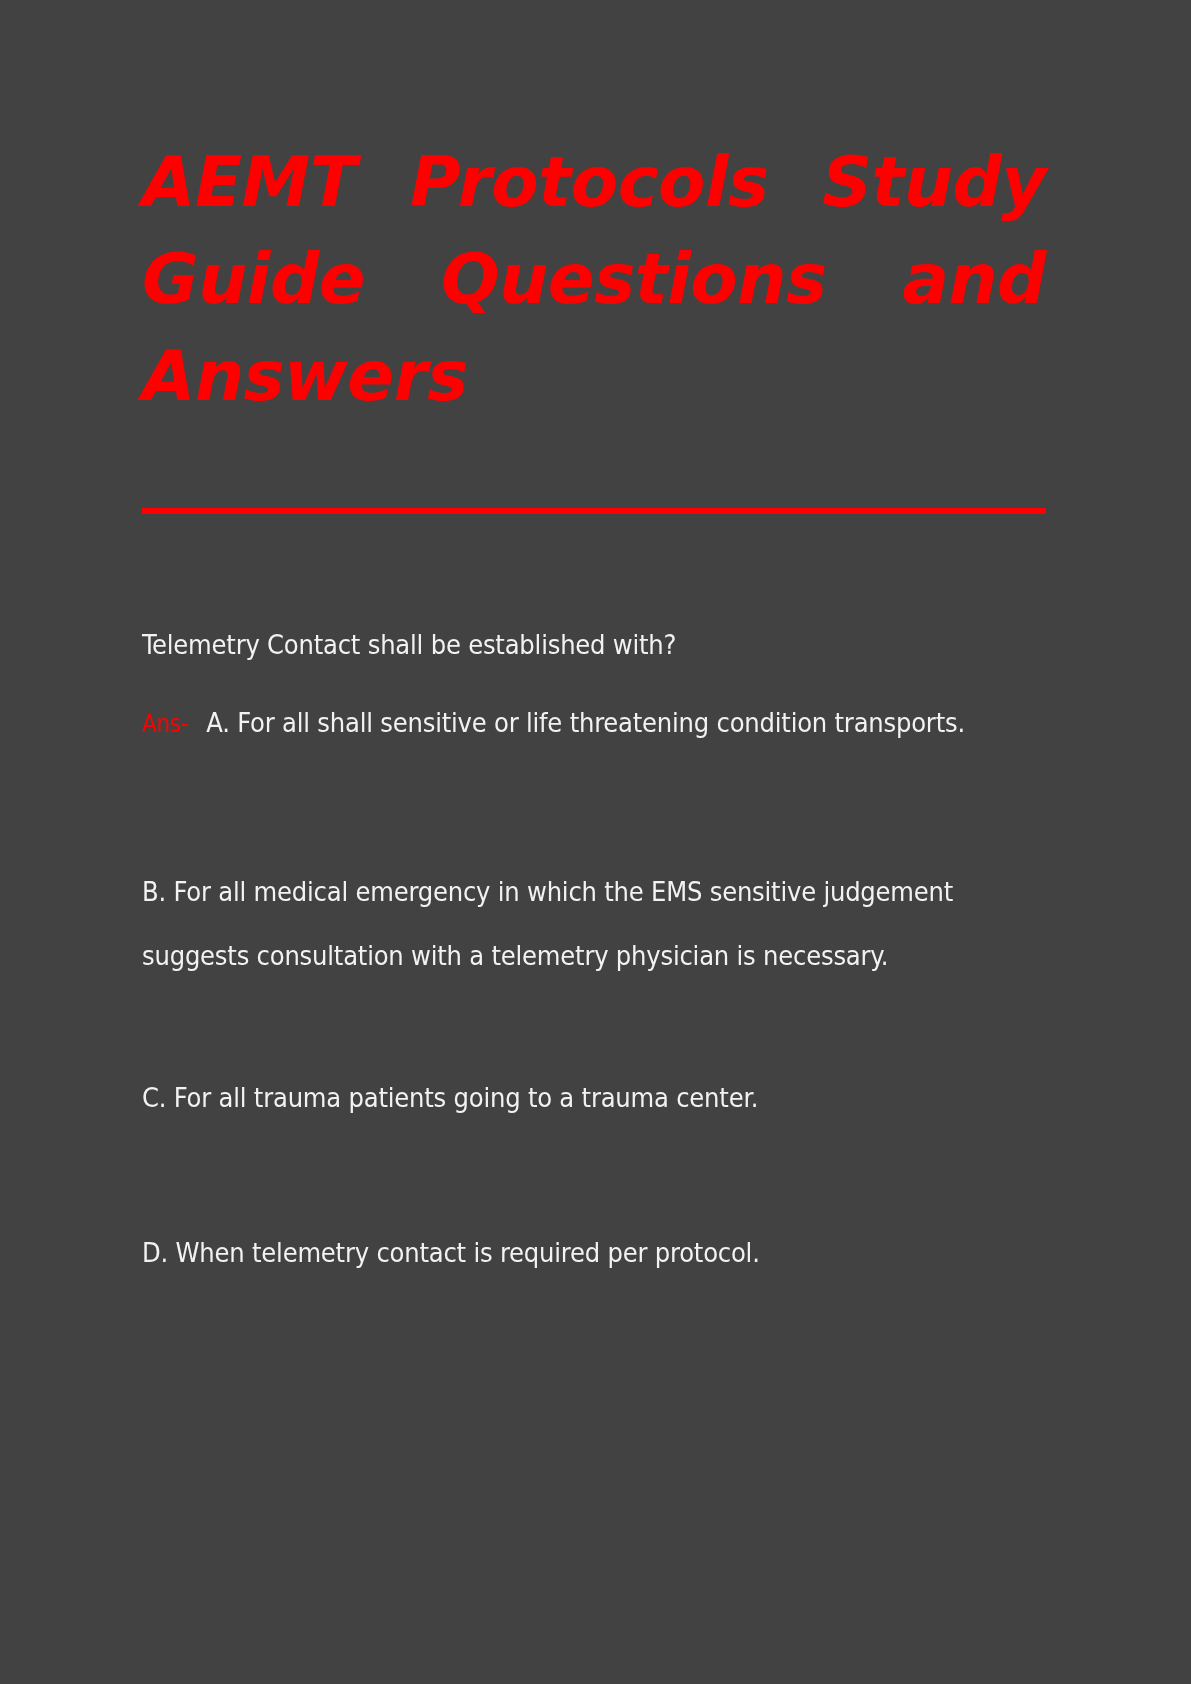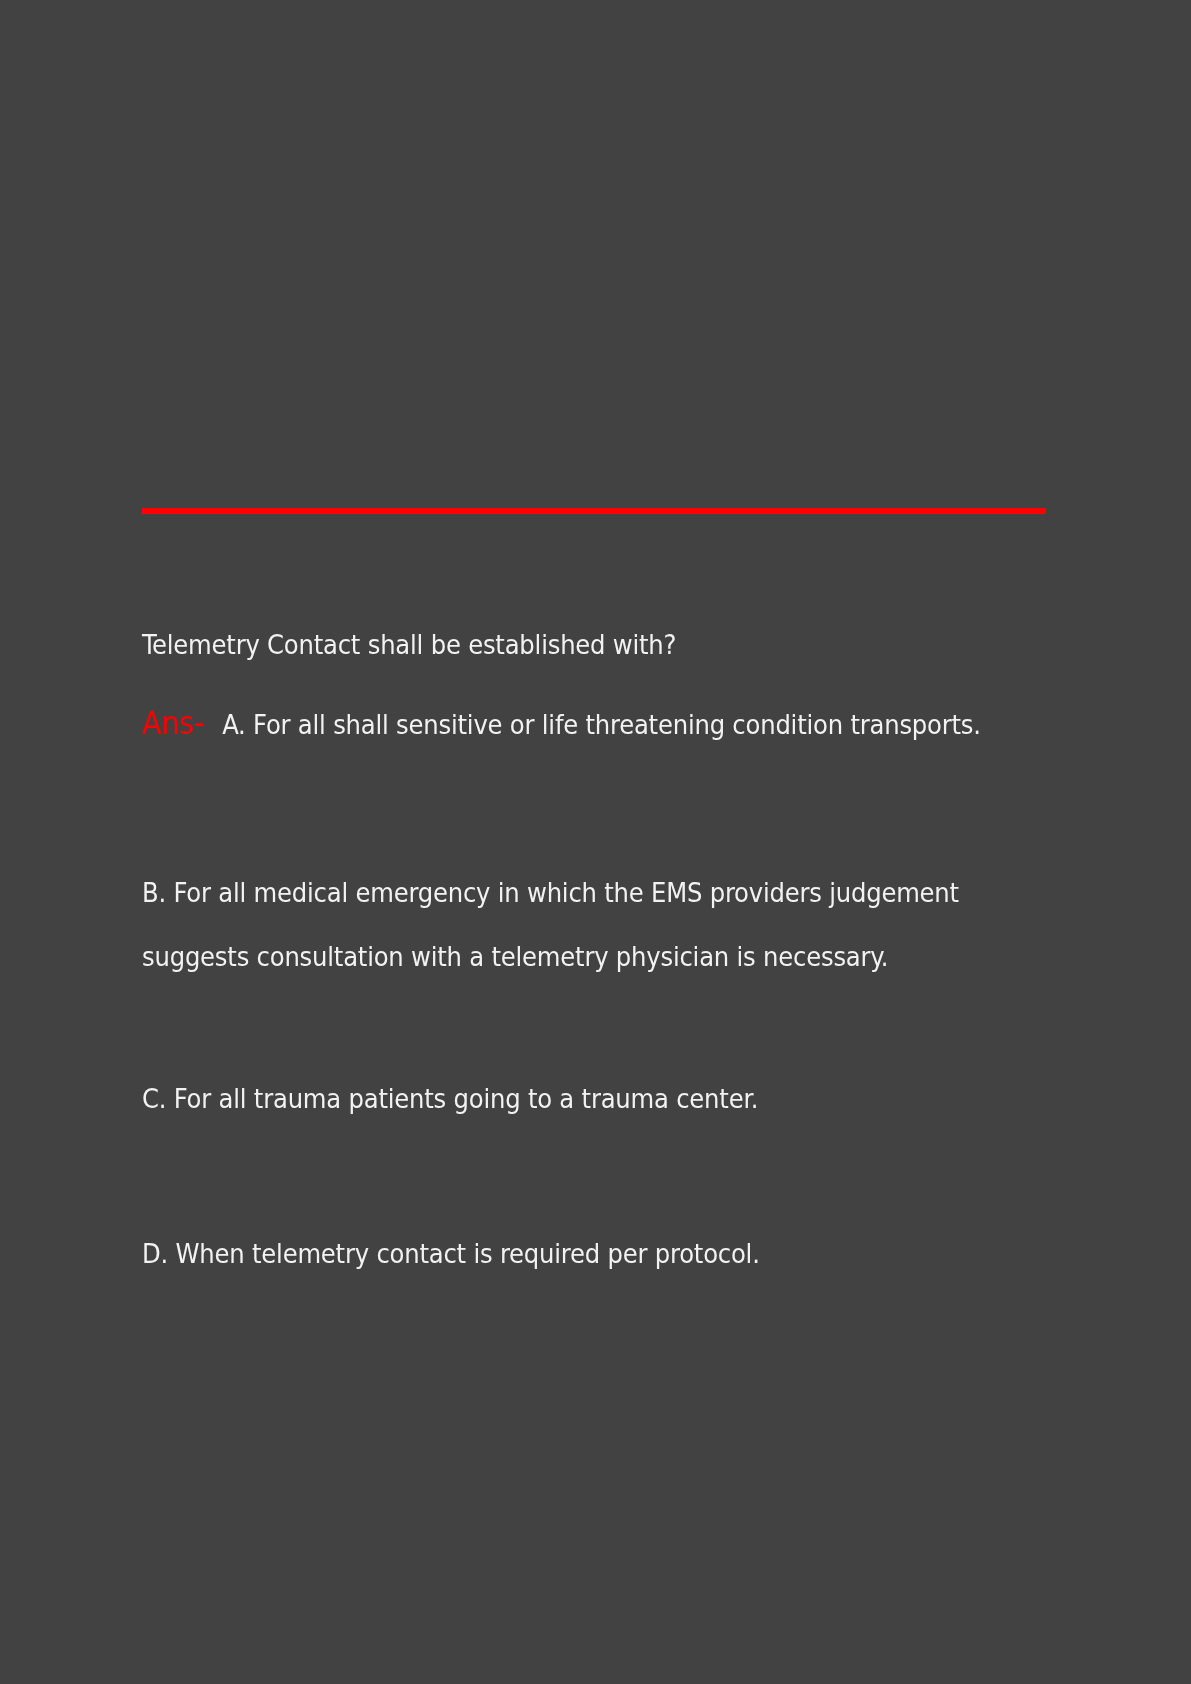--- a/index.html
+++ b/index.html
@@ -96,21 +96,21 @@
   .answer-line {
     margin: 0;
     padding: 0;
     margin-top: 38px;
     color: #F2F2F2;
     white-space: nowrap;
   }
 
   .ans-tag {
     color: #FF0000;
-    font-size: 32px;
+    font-size: 24px;
     letter-spacing: -0.3px;
     margin-right: 18px;
   }
 
   .option {
     margin: 0;
     padding: 0;
     color: #F2F2F2;
   }
 
@@ -126,34 +126,37 @@
 
   .option.d {
     margin-top: 115px;
   }
 </style>
 </head>
 <body>
 
 <div class="page">
 
+  <div class="title-block">
+    <h1 class="doc-title">AEMT Protocols Study Guide Questions and Answers</h1>
+  </div>
 
   <div class="divider-wrap">
     <hr class="divider">
   </div>
 
   <div class="qa-block">
 
     <p class="question">Telemetry Contact shall be established with?</p>
 
     <p class="answer-line">
       <span class="ans-tag">Ans-</span><span>A. For all shall sensitive or life threatening condition transports.</span>
     </p>
 
-    <p class="option b">B. For all medical emergency in which the EMS providers judgement suggests consultation with a telemetry physician is necessary.</p>
+    <p class="option b">B. For all medical emergency in which the EMS sensitive judgement suggests consultation with a telemetry physician is necessary.</p>
 
     <p class="option c">C. For all trauma patients going to a trauma center.</p>
 
     <p class="option d">D. When telemetry contact is required per protocol.</p>
 
   </div>
 
 </div>
 
 </body></html>

